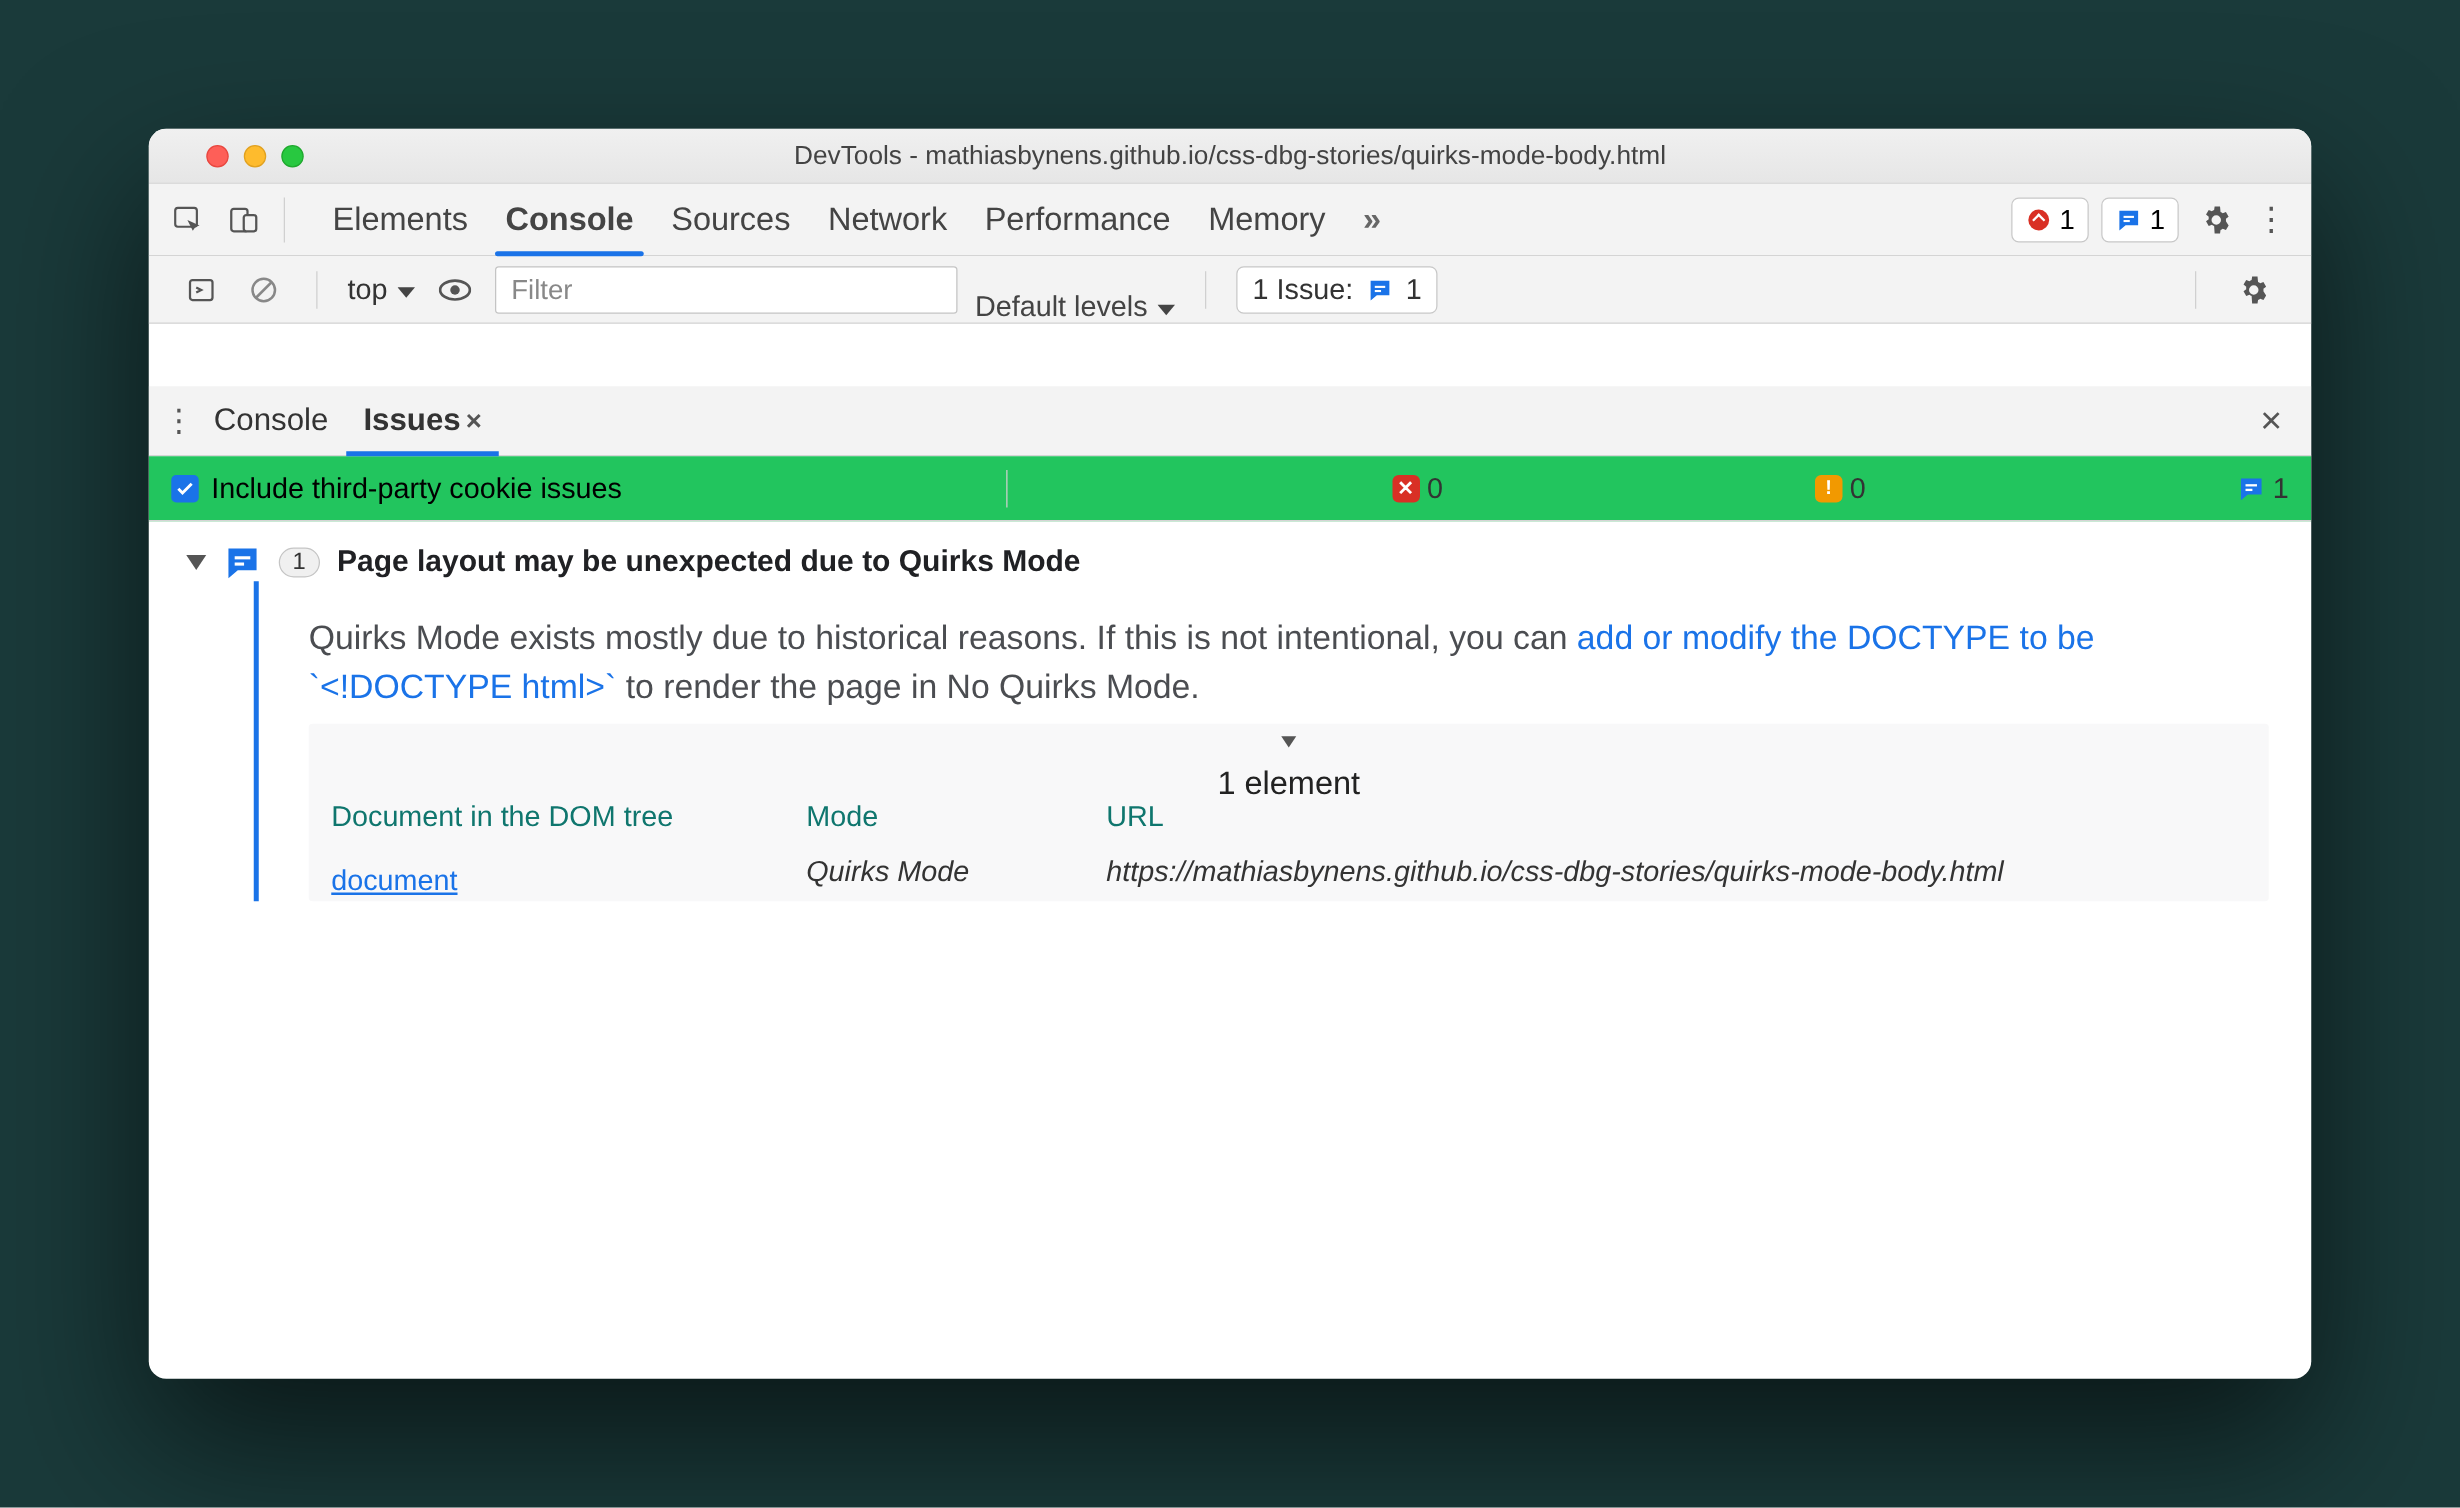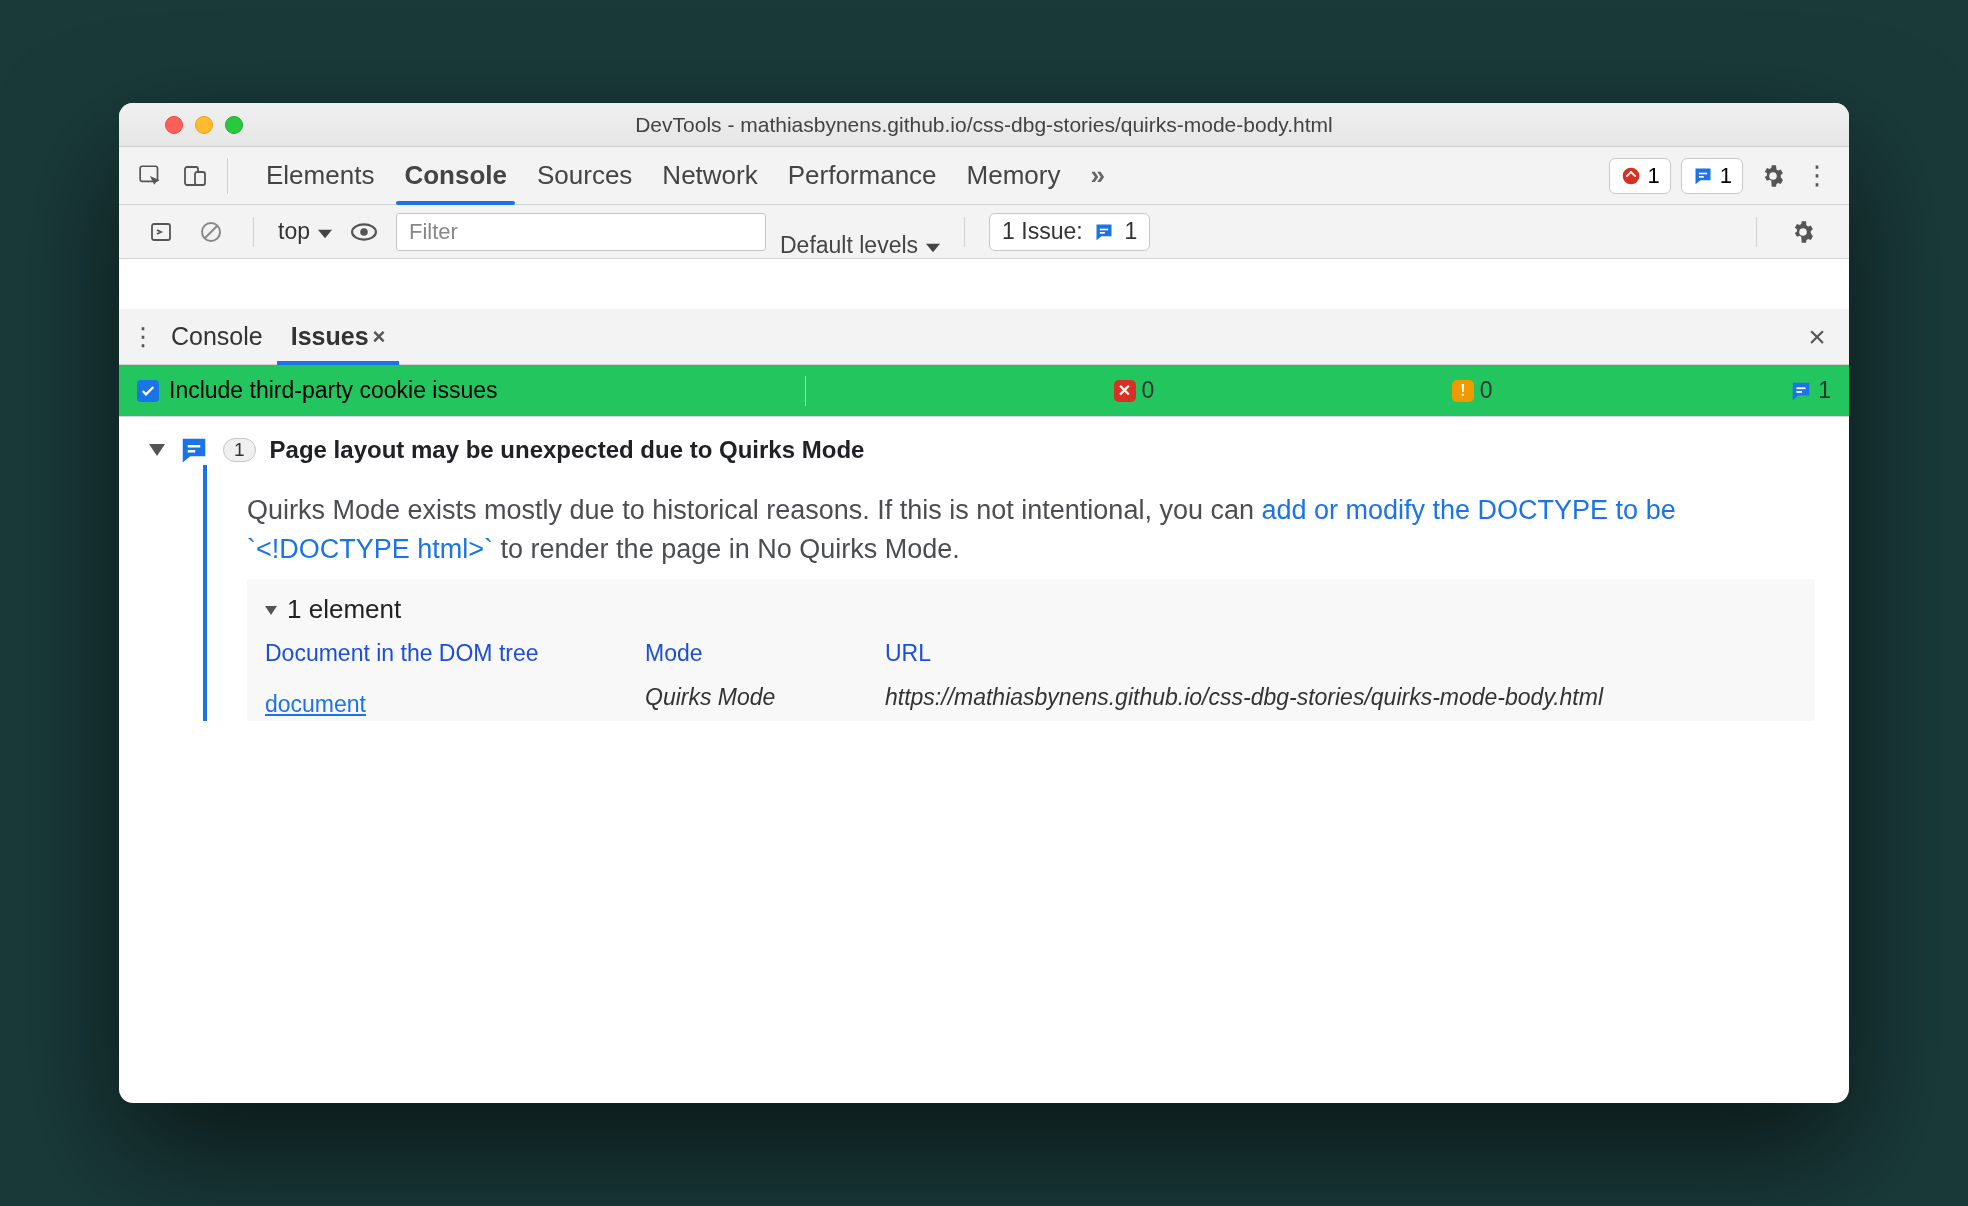--- a/index.html
+++ b/index.html
@@ -128,24 +128,24 @@
   .issue-content {
     border-left: 4px solid #1a73e8; margin-left: 54px; padding: 26px 0 0 40px;
     font-size:27px; color:#4b4d51; line-height:1.45;
   }
   .issue-content p + p { margin-top:28px; }
   .link { color:#1a73e8; cursor:pointer; }
   .affected {
     margin-top:44px; font-weight:700; color:#6b6d70; font-size:19px; letter-spacing:1px;
   }
   .tablebox { margin-top:10px; background:#f8f8f9; border-radius:3px; padding: 10px 18px 0 18px; }
-  .tblhdr { display:flex; align-items:center; gap:10px; font-size:26px; color:#222; height:42px; }
+  .tblhdr { display:flex; align-items:center; gap:10px; font-size:26px; color:#222; height:42px;flex-direction:column; }
   .caret-sm { width:0;height:0;border-left:6px solid transparent;border-right:6px solid transparent;border-top:9px solid #555; }
   .cols { display:grid; grid-template-columns: 370px 230px 1fr; column-gap:10px; margin-top:8px; font-size:23px;}
-  .colhdr { color:#1d4ed8; line-height:1.25; padding-bottom:2px;}
+  .colhdr { color:#0f766e; line-height:1.25; padding-bottom:2px;}
   .doclink { color:#1a73e8; text-decoration: underline; cursor:pointer; padding-top:18px;}
   .cell { color:#333; padding-top:14px; line-height:1.2;font-style:italic; }
 </style>
 </head>
 <body>
 
 <div class="window">
 
   <div class="titlebar">
     <div class="traffic">

